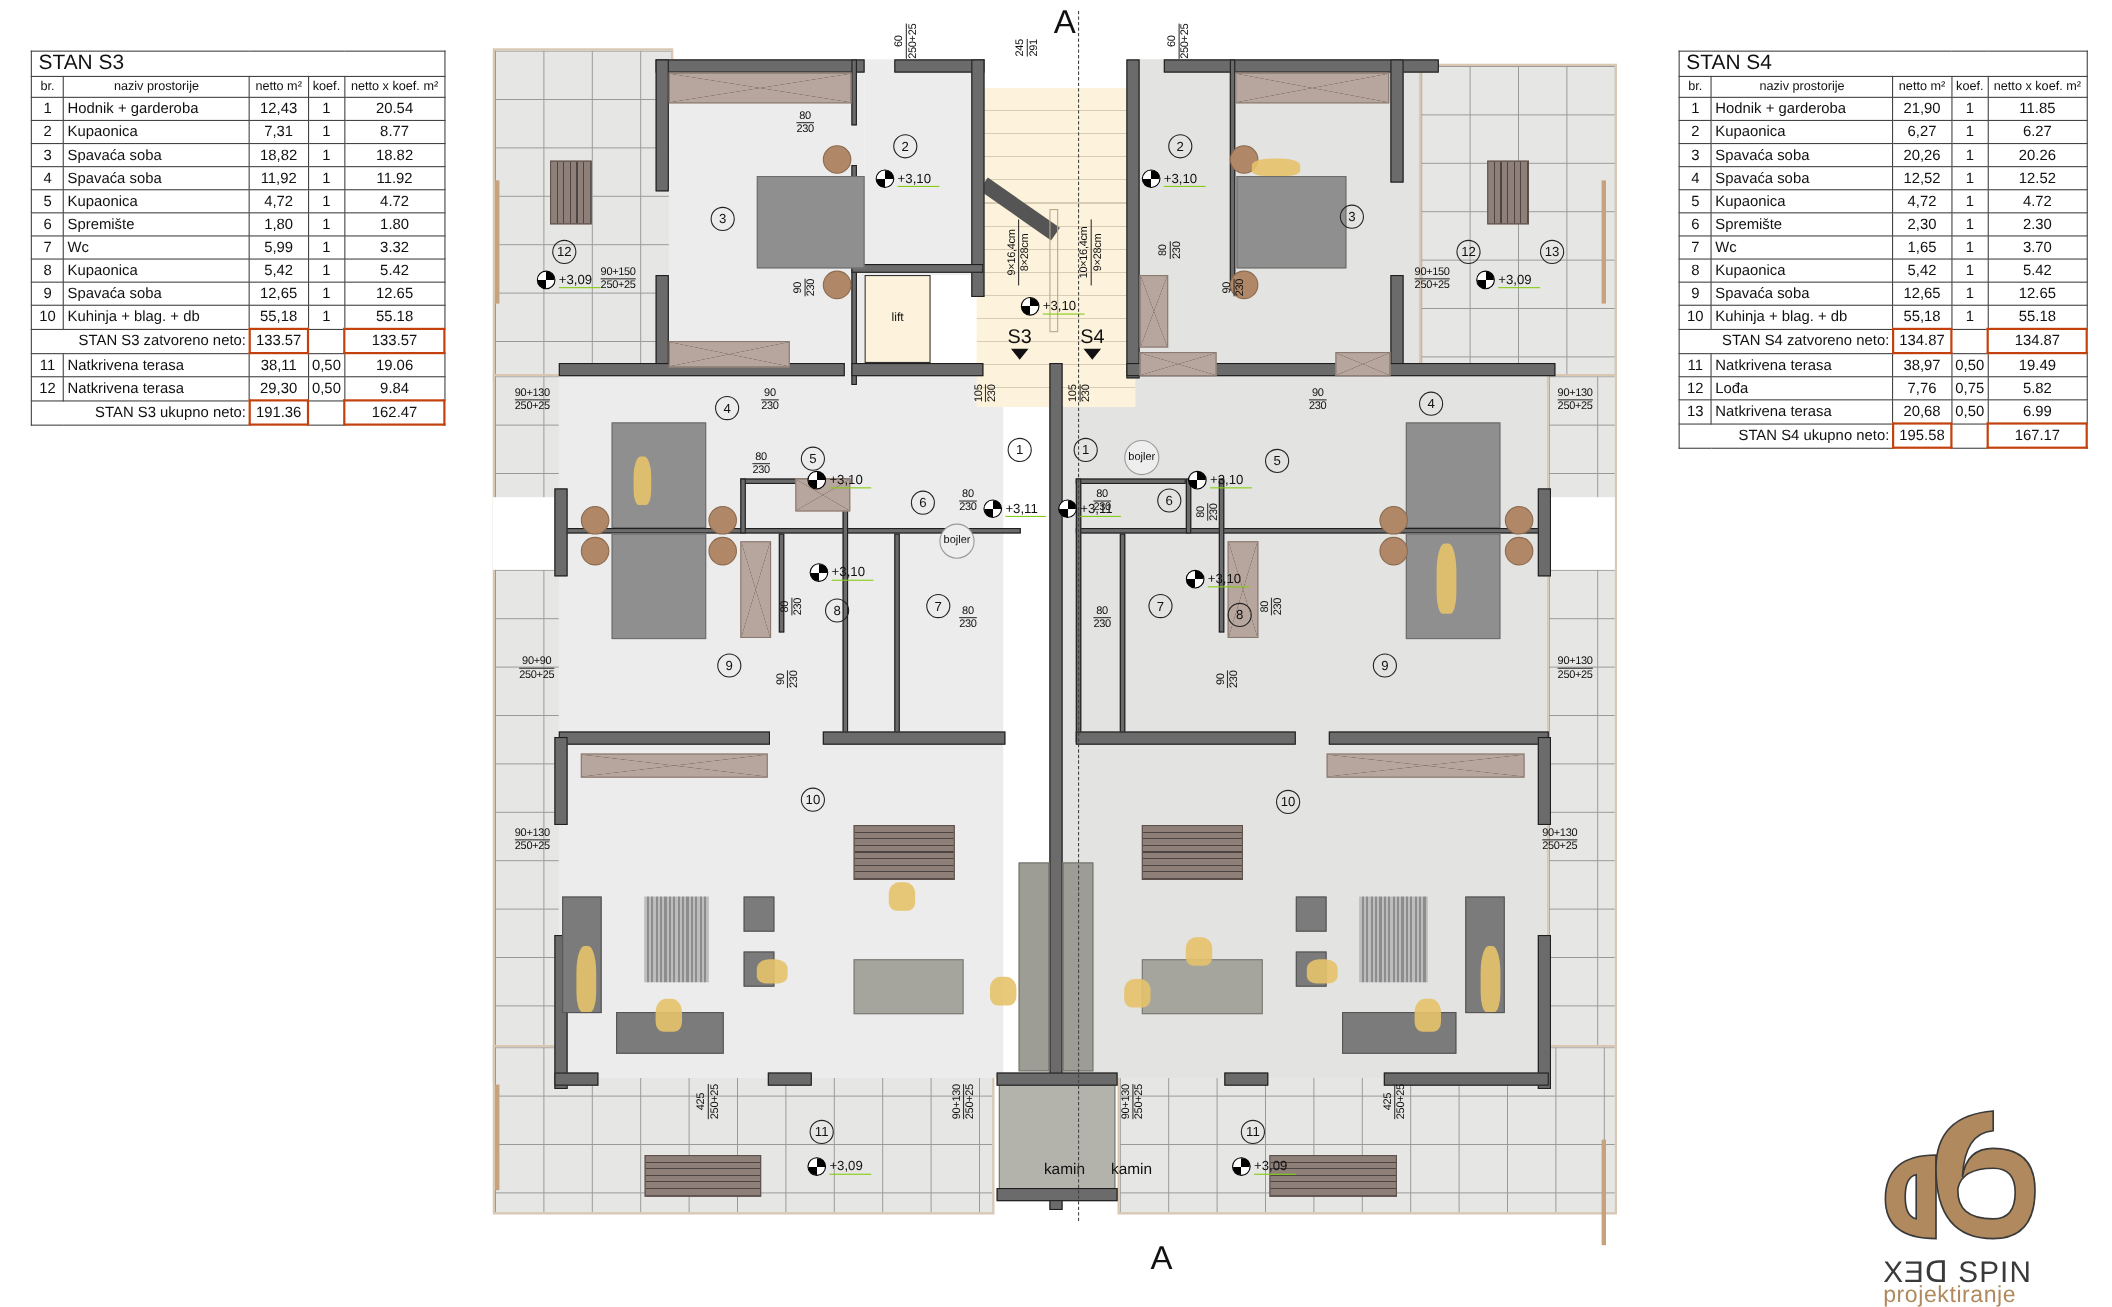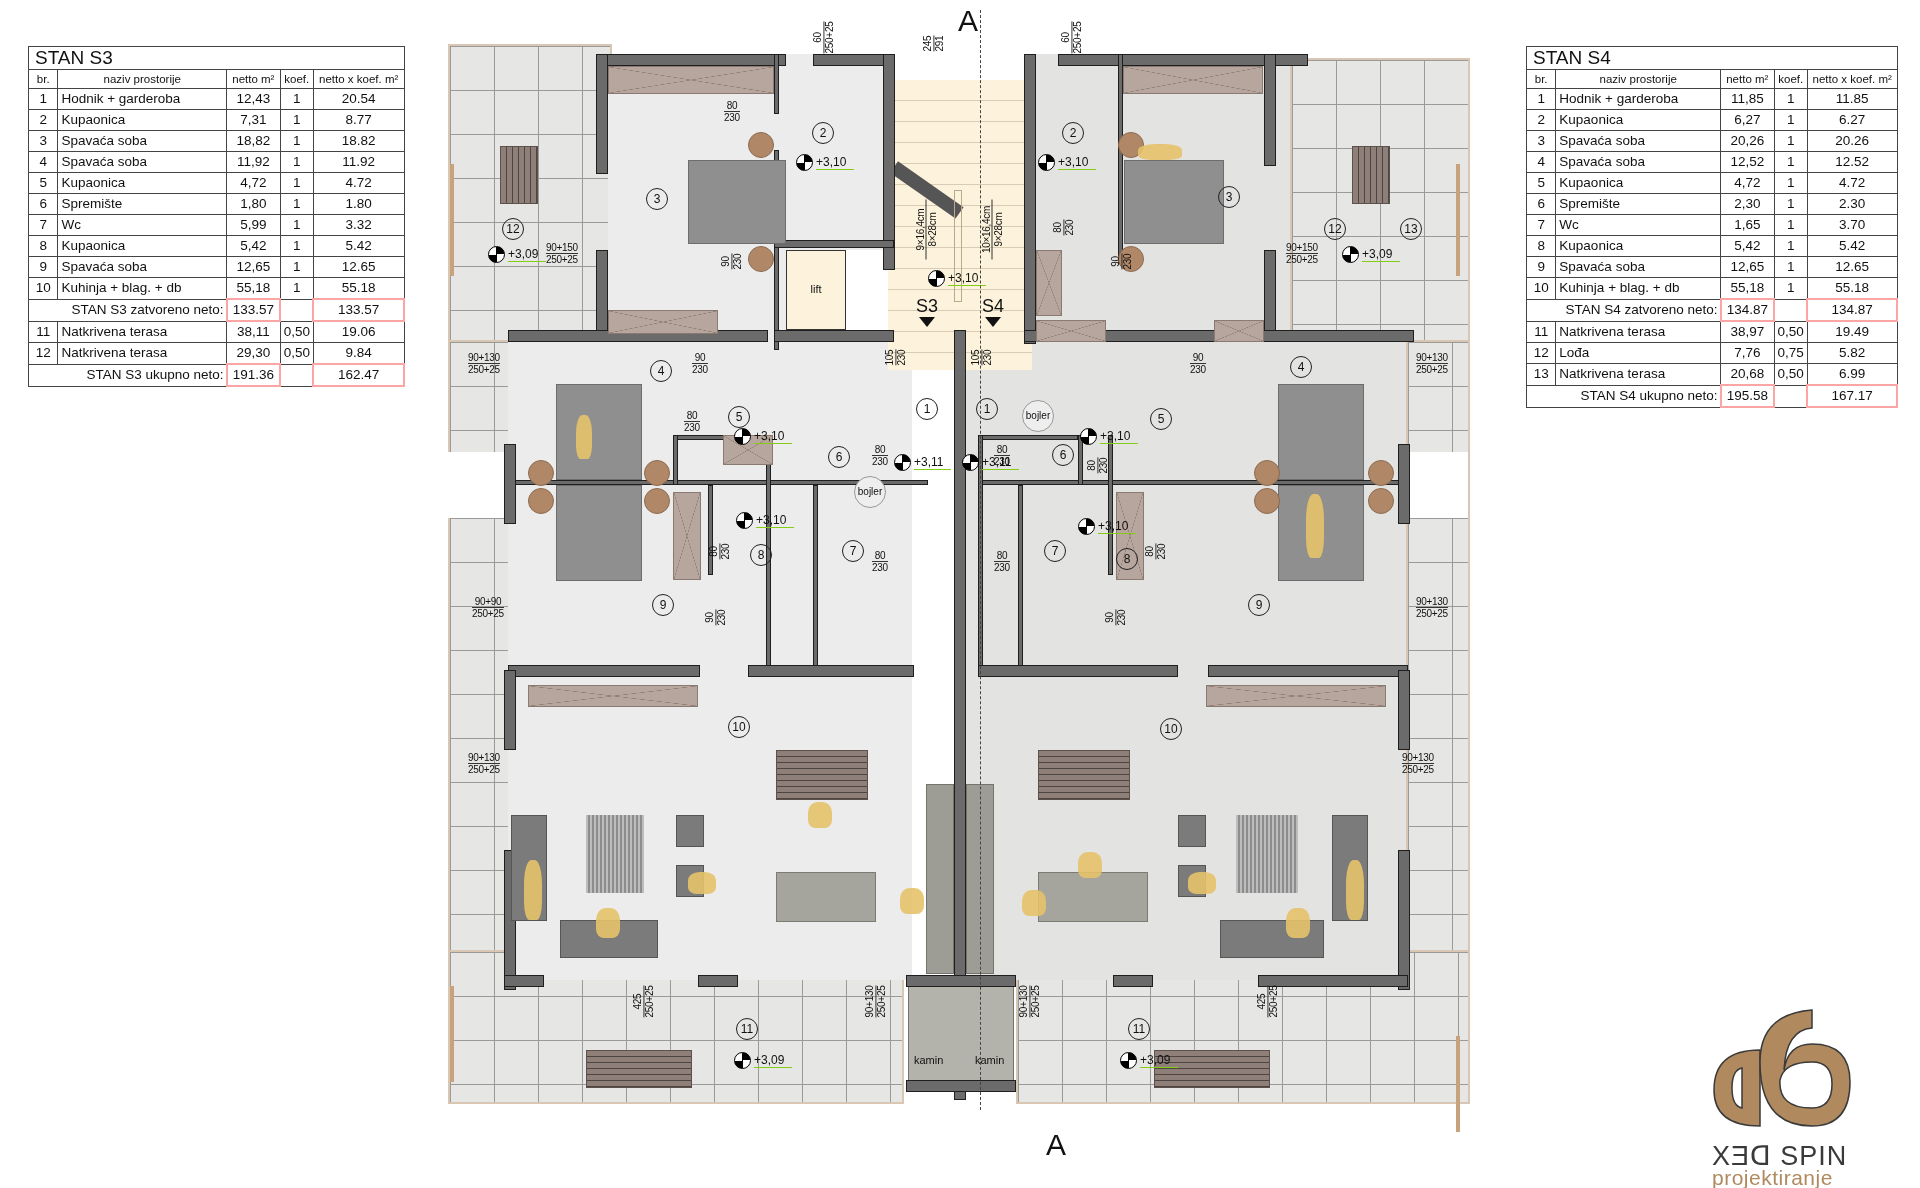--- a/index.html
+++ b/index.html
@@ -4,21 +4,21 @@
 <style>
   html,body{margin:0;padding:0;background:#fff;}
   body{width:1920px;height:1188px;position:relative;overflow:hidden;font-family:"Liberation Sans",sans-serif;color:#111;}
   .abs{position:absolute;}
   
   table.rt{position:absolute;border-collapse:collapse;font-family:"Liberation Sans",sans-serif;background:#fff;}
   table.rt td{border:1px solid #444;padding:0 3px;height:20px;font-size:13.5px;line-height:20px;white-space:nowrap;}
   table.rt td.title{font-size:19px;height:22px;line-height:22px;padding-left:6px;border-bottom:1px solid #444;}
   table.rt tr.hdr td{font-size:11.5px;text-align:center;height:18px;line-height:18px;}
   table.rt td.c{text-align:center;}
-  table.rt tr.sum td.strong{border:2px solid #fca5a5;}
+  table.rt tr.sum td.strong{border:2px solid #c2410c;}
   table.rt tr.sum td.lbl{text-align:right;padding-right:2px;}
   
   .plan{position:absolute;left:448px;top:40px;width:1020px;height:1060px;}
   .terrace{position:absolute;background-color:#e6e6e4;
     background-image:linear-gradient(#9a9a98 1px,transparent 1px),linear-gradient(90deg,#9a9a98 1px,transparent 1px);
     background-size:44px 44px;border:2px solid #d9c7b3;}
   .floor{position:absolute;background:#ececec;}
   .floor.r{background:#e3e3e1;}
   .stair{position:absolute;background:#fdf3dc;
     background-image:repeating-linear-gradient(#fdf3dc 0 20px,#d8cdb4 20px 21px);}
@@ -38,21 +38,21 @@
   .person{position:absolute;background:#e6c26a;border-radius:40% 40% 30% 30%;opacity:.9;}
   .num{position:absolute;width:20px;height:20px;border:1.3px solid #222;border-radius:50%;font-size:12px;line-height:20px;text-align:center;background:transparent;}
   .lvl{position:absolute;font-size:12px;white-space:nowrap;}
   .lvl .mk{display:inline-block;width:15px;height:15px;border-radius:50%;border:1.5px solid #000;vertical-align:middle;margin-right:3px;
     background:conic-gradient(#000 0 25%,#fff 0 50%,#000 0 75%,#fff 0);}
   .lvl .t{border-bottom:1px solid #84cc16;padding:0 8px 0 0;}
   .dim{position:absolute;font-size:10px;line-height:11px;text-align:center;font-family:"Liberation Sans Narrow","Liberation Sans",sans-serif;letter-spacing:-0.3px;}
   .dim span{display:block;}
   .dim .top{border-bottom:1px solid #333;}
   .dim.vert{transform:rotate(-90deg);transform-origin:center;}
-  .lbl-sm{position:absolute;font-size:11px;}
+  .lbl-sm{position:absolute;font-size:14px;margin-left:35px;}
   .bojler{position:absolute;width:30px;height:30px;border-radius:50%;border:1px solid #999;background:#eee;font-size:10px;line-height:30px;text-align:center;}
   .lift{position:absolute;background:#fdf3dc;border:1.5px solid #333;box-sizing:border-box;font-size:11px;text-align:center;}
   .axis{position:absolute;border-left:1px dashed #444;}
   .sec-letter{position:absolute;font-size:30px;}
   .stair-mark{position:absolute;font-size:18px;text-align:center;width:30px;}
   .stair-mark .tri{width:0;height:0;border-left:8px solid transparent;border-right:8px solid transparent;border-top:10px solid #111;margin:0 auto;}
   .railing{position:absolute;background:#c6a27d;}
   
   .logo{position:absolute;left:1700px;top:1000px;width:220px;height:188px;}
   .logo .brand{position:absolute;left:12px;top:140px;font-size:27px;letter-spacing:1px;color:#3a3a3a;}
@@ -204,21 +204,21 @@
     <td>naziv prostorije</td>
     <td>netto m²</td>
     <td>koef.</td>
     <td>netto x koef. m²</td>
   </tr>
   </tbody>
     <tbody id="s4-rows">
       <tr>
         <td class="c">1</td>
         <td>Hodnik + garderoba</td>
-        <td class="c">11,85</td>
+        <td class="c">21,90</td>
         <td class="c">1</td>
         <td class="c">11.85</td>
       </tr>
       <tr>
         <td class="c">2</td>
         <td>Kupaonica</td>
         <td class="c">6,27</td>
         <td class="c">1</td>
         <td class="c">6.27</td>
       </tr>

